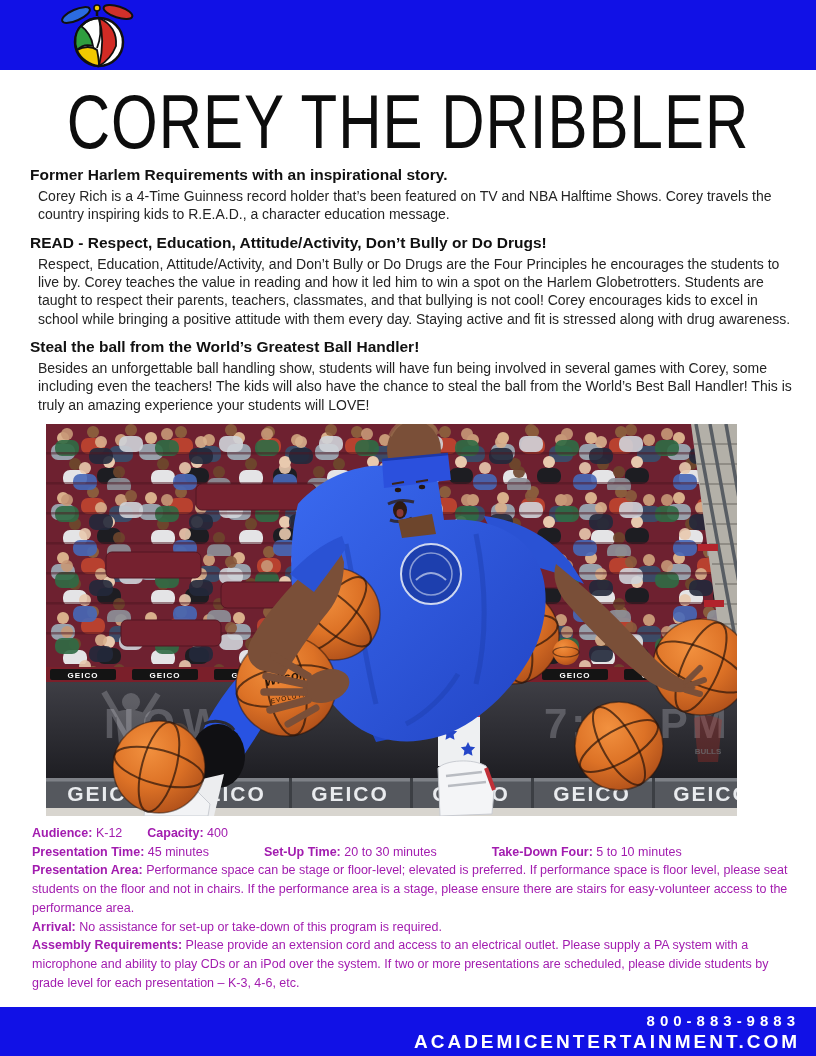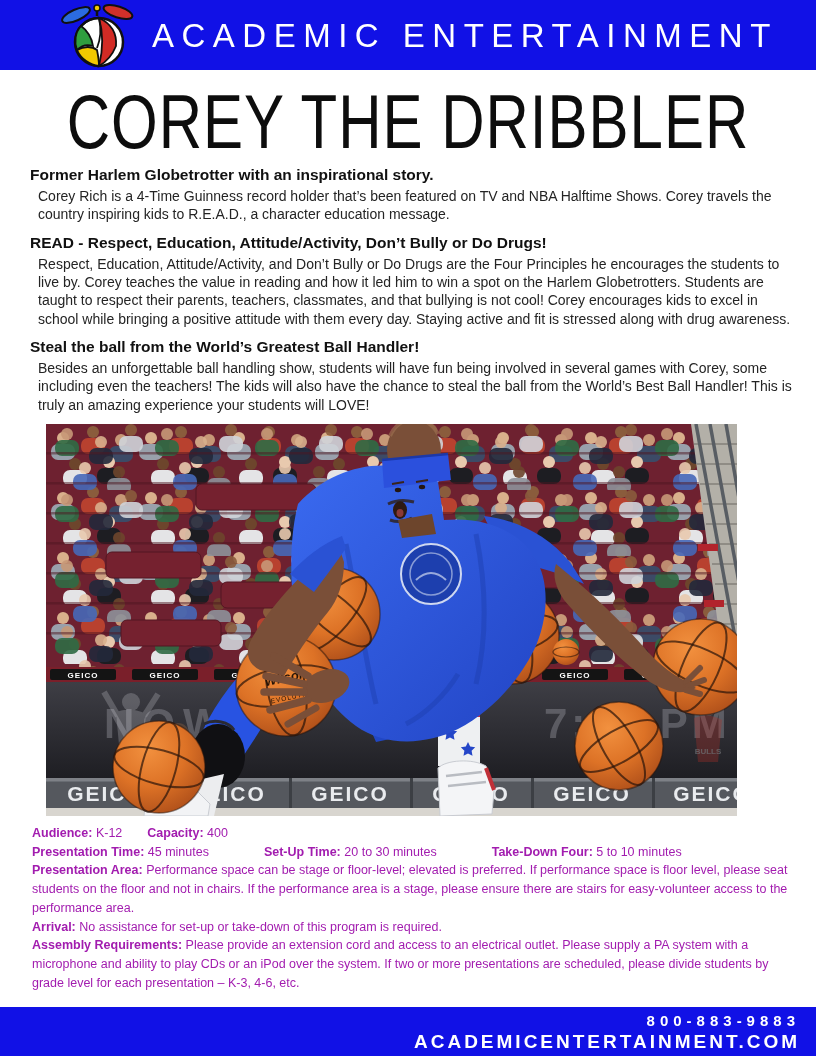--- a/index.html
+++ b/index.html
@@ -45,28 +45,27 @@
       <line x1="43" y1="14" x2="43" y2="6" stroke="#101010" stroke-width="2.5"></line>
       <circle cx="43" cy="6" r="3" fill="#f2c800" stroke="#101010" stroke-width="1.5"></circle>
 
       <circle cx="45" cy="40" r="24" fill="#ffffff" stroke="#101010" stroke-width="2.5"></circle>
       <path d="M45,16 C58,22 63,32 62,44 C58,54 52,60 45,64 C49,48 49,30 45,16 Z" fill="#d22b25" stroke="#101010" stroke-width="1.8"></path>
       <path d="M45,64 C36,63 27,57 23,48 C30,44 38,44 43,48 C44,53 45,59 45,64 Z" fill="#f2c800" stroke="#101010" stroke-width="1.8"></path>
       <path d="M23,48 C20,40 21,30 27,24 C33,28 38,36 39,44 C33,42 27,44 23,48 Z" fill="#2f9e3f" stroke="#101010" stroke-width="1.8"></path>
       <path d="M27,24 C32,19 38,16 45,16 C47,25 47,36 43,46" fill="none" stroke="#101010" stroke-width="1.8"></path>
     </svg>
     <div class="brandwrap">
-      <div class="brand">ACADEMIC ENTERTAINMENT</div>
     </div>
   </div>
 
   <div class="title">COREY THE DRIBBLER</div>
 
   <div class="sec">
-    <h2>Former Harlem Globetrotter with an inspirational story.</h2>
+    <h2>Former Harlem Requirements with an inspirational story.</h2>
     <p>Corey Rich is a 4-Time Guinness record holder that’s been featured on TV and NBA Halftime Shows. Corey travels the country inspiring kids to R.E.A.D., a character education message.</p>
   </div>
   <div class="sec">
     <h2>READ - Respect, Education, Attitude/Activity, Don’t Bully or Do Drugs!</h2>
     <p>Respect, Education, Attitude/Activity, and Don’t Bully or Do Drugs are the Four Principles he encourages the students to live by. Corey teaches the value in reading and how it led him to win a spot on the Harlem Globetrotters. Students are taught to respect their parents, teachers, classmates, and that bullying is not cool! Corey encourages kids to excel in school while bringing a positive attitude with them every day. Staying active and fit is stressed along with drug awareness.</p>
   </div>
   <div class="sec">
     <h2>Steal the ball from the World’s Greatest Ball Handler!</h2>
     <p>Besides an unforgettable ball handling show, students will have fun being involved in several games with Corey, some including even the teachers! The kids will also have the chance to steal the ball from the World’s Best Ball Handler! This is truly an amazing experience your students will LOVE!</p>
   </div>

